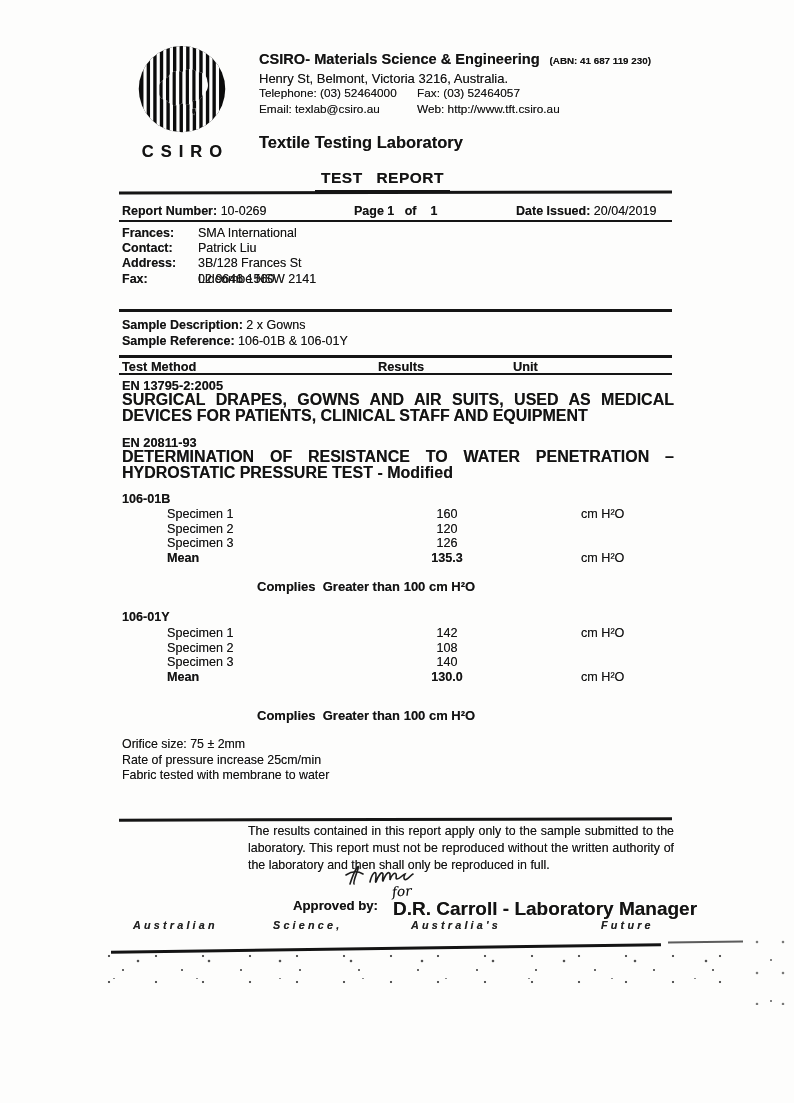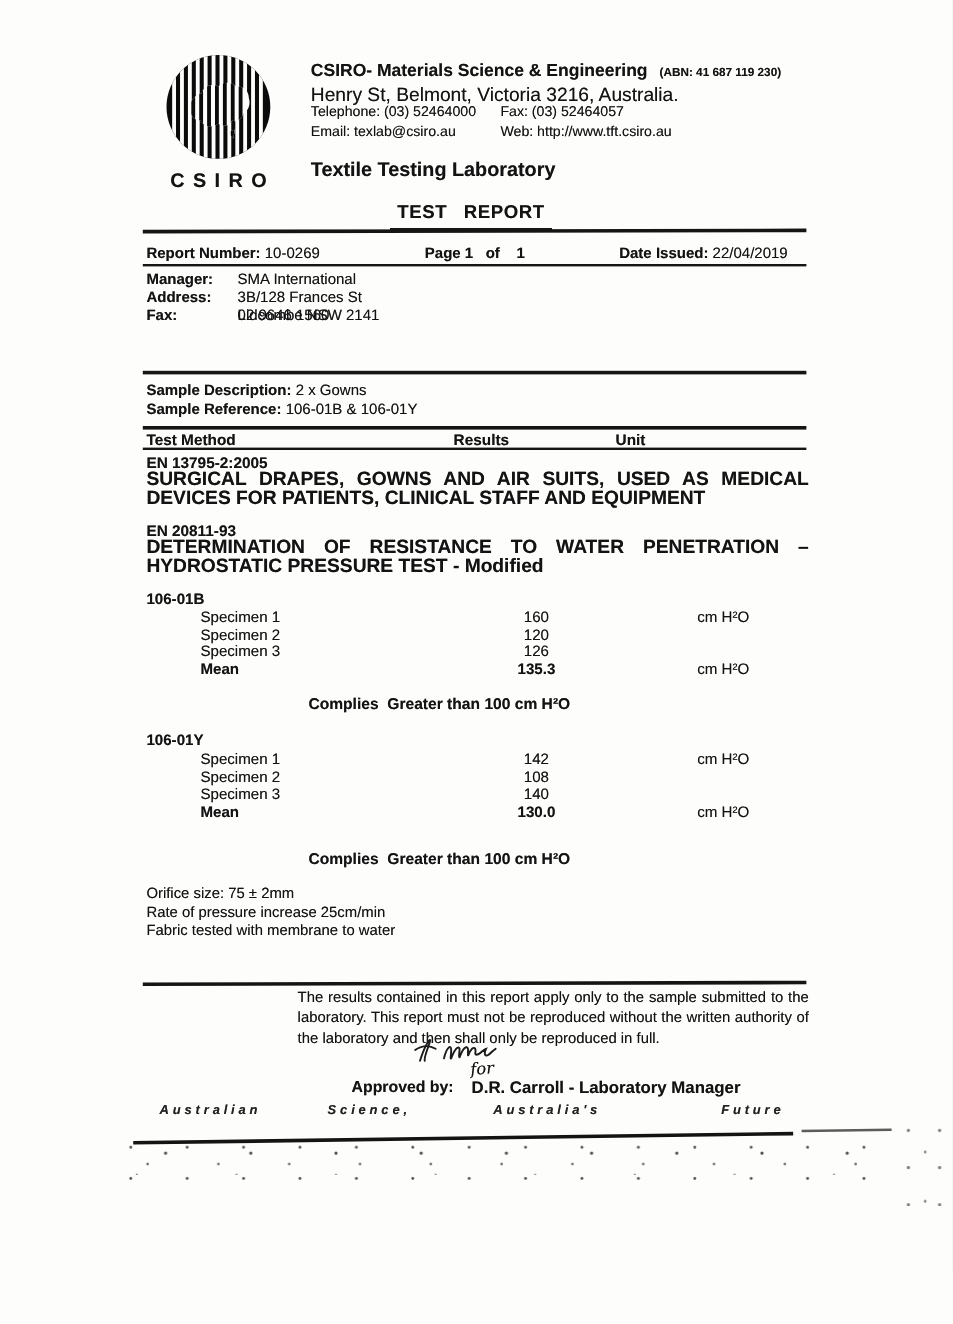--- a/index.html
+++ b/index.html
@@ -13,26 +13,26 @@
   .b{font-weight:bold;}
   .rule{position:absolute;background:#151515;left:119px;width:553px;}
 
   
   .logo-block{left:126px;top:44px;width:112px;text-align:center;}
   .logo-svg{display:block;margin:0 auto;}
   .logo-word{display:block;margin-top:4px;font-weight:bold;font-size:16.5px;letter-spacing:7px;text-indent:7px;}
   .org-line1{left:259px;top:50px;width:430px;white-space:nowrap;}
   .org-name{font-size:14.6px;font-weight:bold;}
   .org-abn{font-size:9.8px;font-weight:bold;margin-left:10px;}
-  .org-addr{left:259px;top:71px;font-size:16px;}
+  .org-addr{left:259px;top:71px;font-size:13px;}
   .org-row{left:259px;width:420px;font-size:11.8px;}
   .org-row .c2{position:absolute;left:158px;}
   .lab-name{left:259px;top:133px;font-size:16.5px;font-weight:bold;}
 
-  .report-title{left:116px;top:169px;width:553px;text-align:center;}
+  .report-title{left:106px;top:169px;width:553px;text-align:center;}
   .report-title span{display:inline-block;font-size:15.5px;font-weight:bold;word-spacing:9px;letter-spacing:.5px;border-bottom:2.5px solid #151515;padding:0 6px 3px 6px;}
 
   
   .info-row{left:122px;top:204px;width:550px;font-size:12.5px;}
   .info-page{position:absolute;left:232px;white-space:pre;font-weight:bold;}
   .info-date{position:absolute;left:394px;}
   .kv-rows{left:122px;top:226px;width:550px;font-size:12.5px;line-height:15.2px;}
   .kv{position:relative;}
   .kv .v{position:absolute;left:76px;font-weight:normal;}
 
@@ -52,21 +52,21 @@
   .comply{left:257px;font-size:13px;font-weight:bold;white-space:pre;}
 
   .notes{left:122px;top:737px;font-size:12.4px;line-height:15.6px;}
 
   
   .rule-bottom{transform:rotate(-.15deg);}
   .disclaimer{left:248px;top:823px;width:426px;font-size:12.4px;line-height:17.2px;text-align:justify;}
   .sig{left:342px;top:858px;}
   .sig-for{left:392px;top:883px;font-size:13.5px;font-style:italic;font-family:"DejaVu Serif",serif;transform:rotate(-4deg);}
   .approved{left:293px;top:898px;font-size:13.2px;font-weight:bold;}
-  .approver{left:393px;top:898px;font-size:14px;font-weight:bold;}
+  .approver{left:393px;top:898px;font-size:19px;font-weight:bold;}
 
   .slogan{top:919px;font-size:10.8px;font-style:italic;font-weight:bold;letter-spacing:3.2px;color:#222;}
   .sw0{left:133px;} .sw1{left:273px;} .sw2{left:411px;text-align:right;} .sw3{left:601px;}
 
   .scan-line{left:111px;top:947px;width:550px;height:3px;background:#141414;transform:rotate(-.8deg);}
   .scan-line2{left:668px;top:941px;width:75px;height:2px;background:#333;transform:rotate(-.8deg);opacity:.8;}
   .noise-band{
     left:105px;top:950px;width:640px;height:42px;opacity:.75;
     background-image:
       radial-gradient(circle at 4px 6px, #222 0.8px, transparent 1.6px),
@@ -144,26 +144,27 @@
 
   <div class="abs report-title">
     <span>TEST REPORT</span>
   </div>
   <div class="rule" style="top:191px;height:3px;transform:rotate(-.1deg);"></div>
 
   <div class="abs info-row">
     <span class="b">Report Number:</span>
     <span>10-0269</span>
     <span class="info-page">Page 1   of    1</span>
-    <span class="info-date"><span class="b">Date Issued:</span> <span>22/04/2019</span></span>
+    <span class="info-date"><span class="b">Date Issued:</span> <span>20/04/2019</span></span>
   </div>
   <div class="rule" style="top:220px;height:2px;"></div>
 
   <div class="abs kv-rows">
-    <div class="kv"><span class="b">Manager:</span><span class="v">SMA International</span></div>
+    <div class="kv"><span class="b">Frances:</span><span class="v">SMA International</span></div>
+    <div class="kv"><span class="b">Contact:</span><span class="v">Patrick Liu</span></div>
     <div class="kv"><span class="b">Address:</span><span class="v">3B/128 Frances St</span></div>
     <div class="kv">
         <span class="v">Lidcombe  NSW  2141</span>
       </div>
     <div class="kv"><span class="b">Fax:</span><span class="v">02 9646 1560</span></div>
   </div>
 
   <div class="rule" style="top:309px;height:3px;"></div>
 
   <div class="abs sample-rows">

